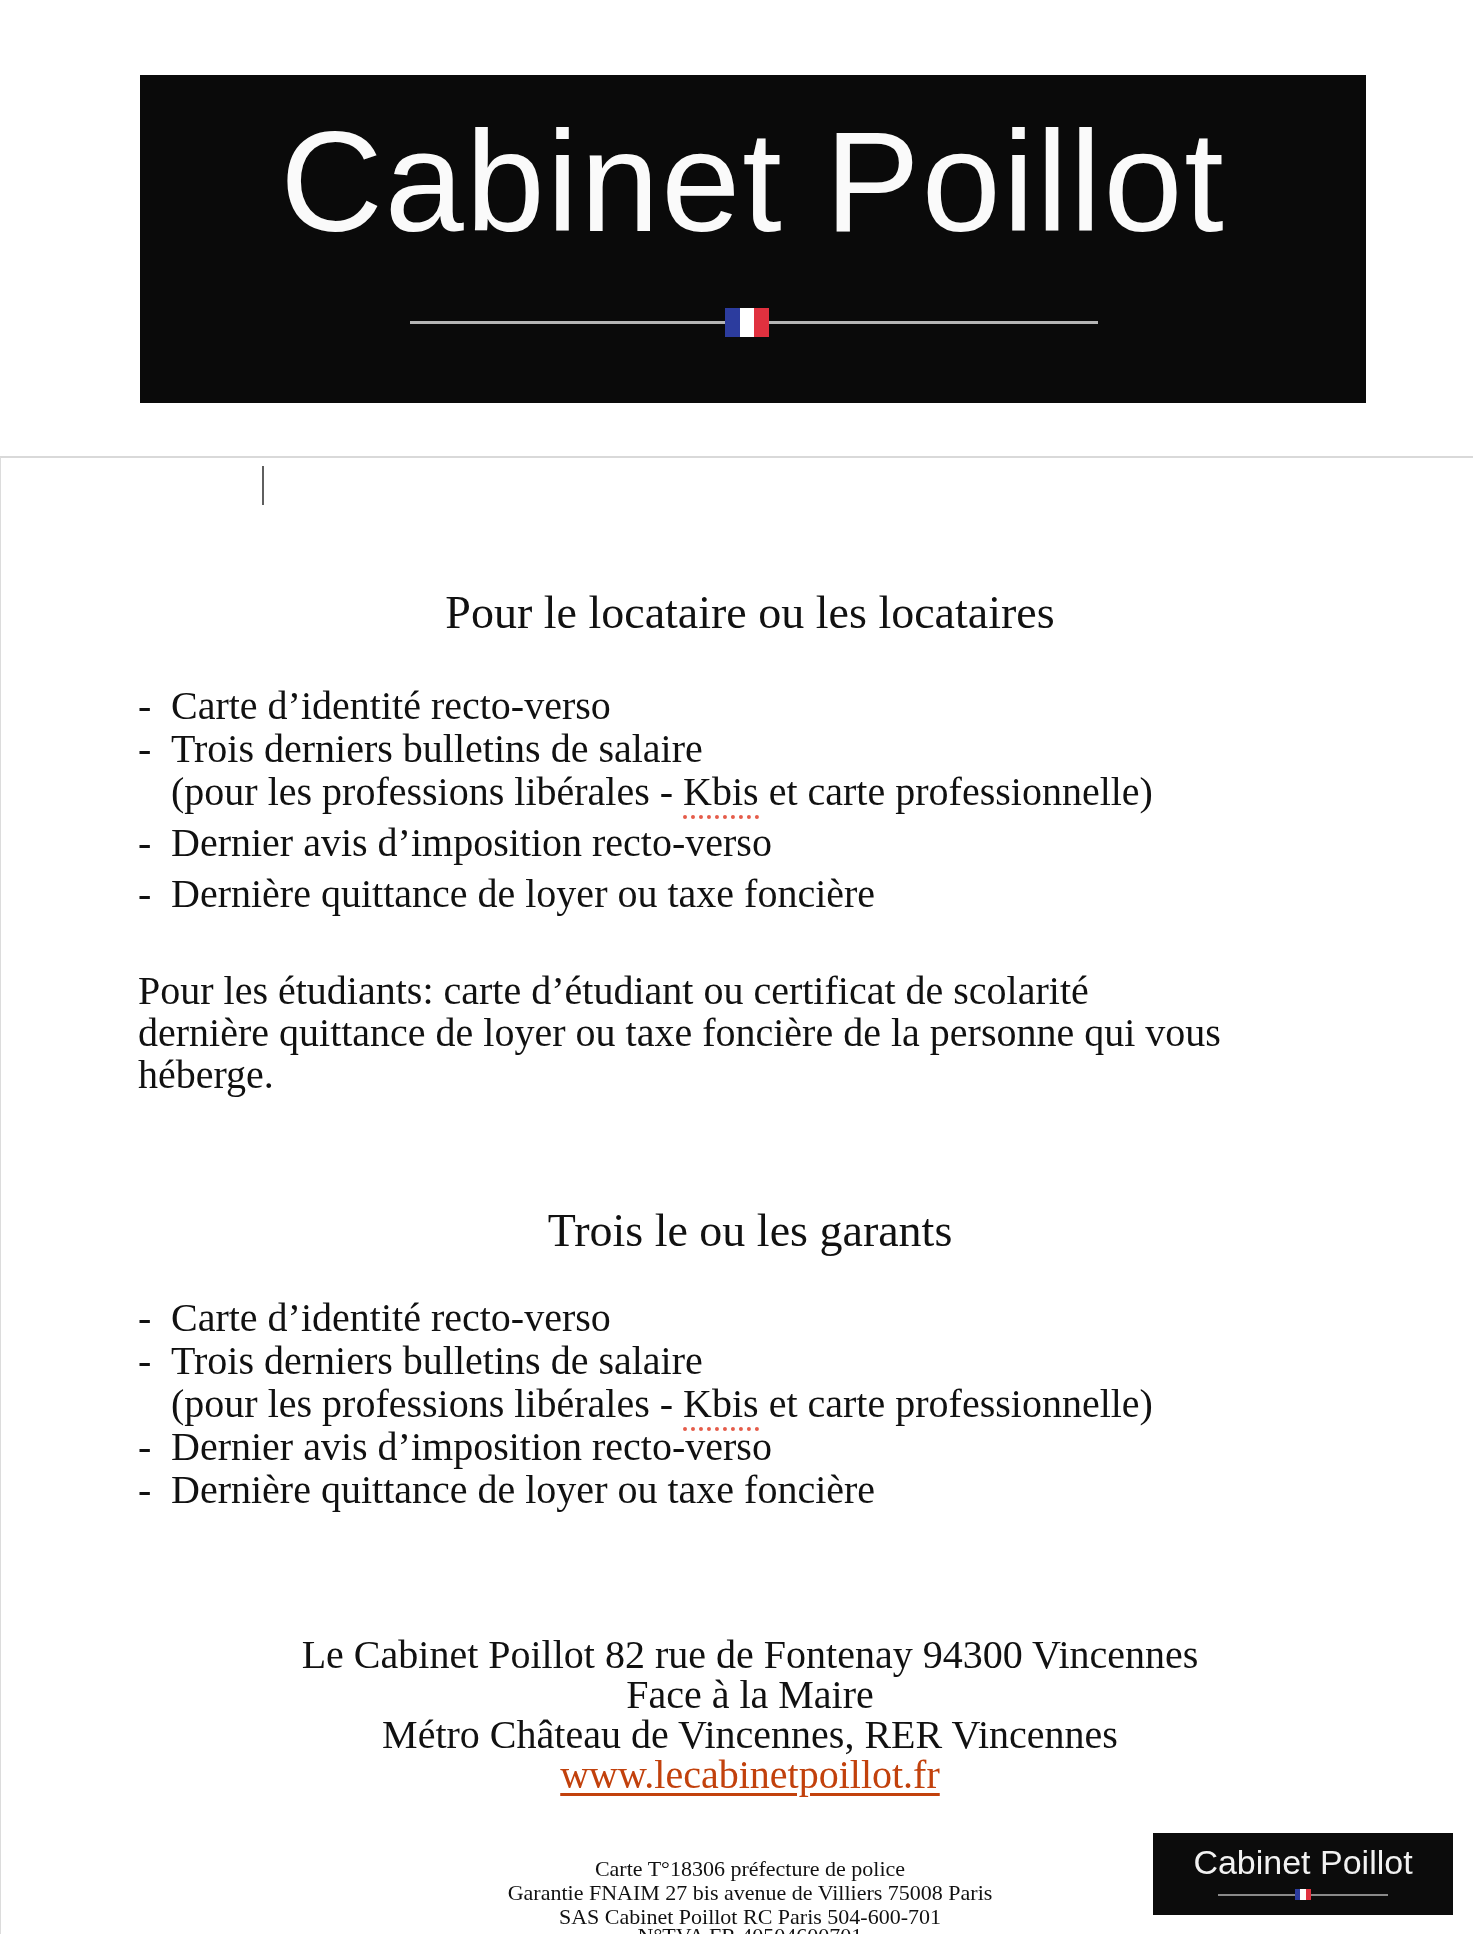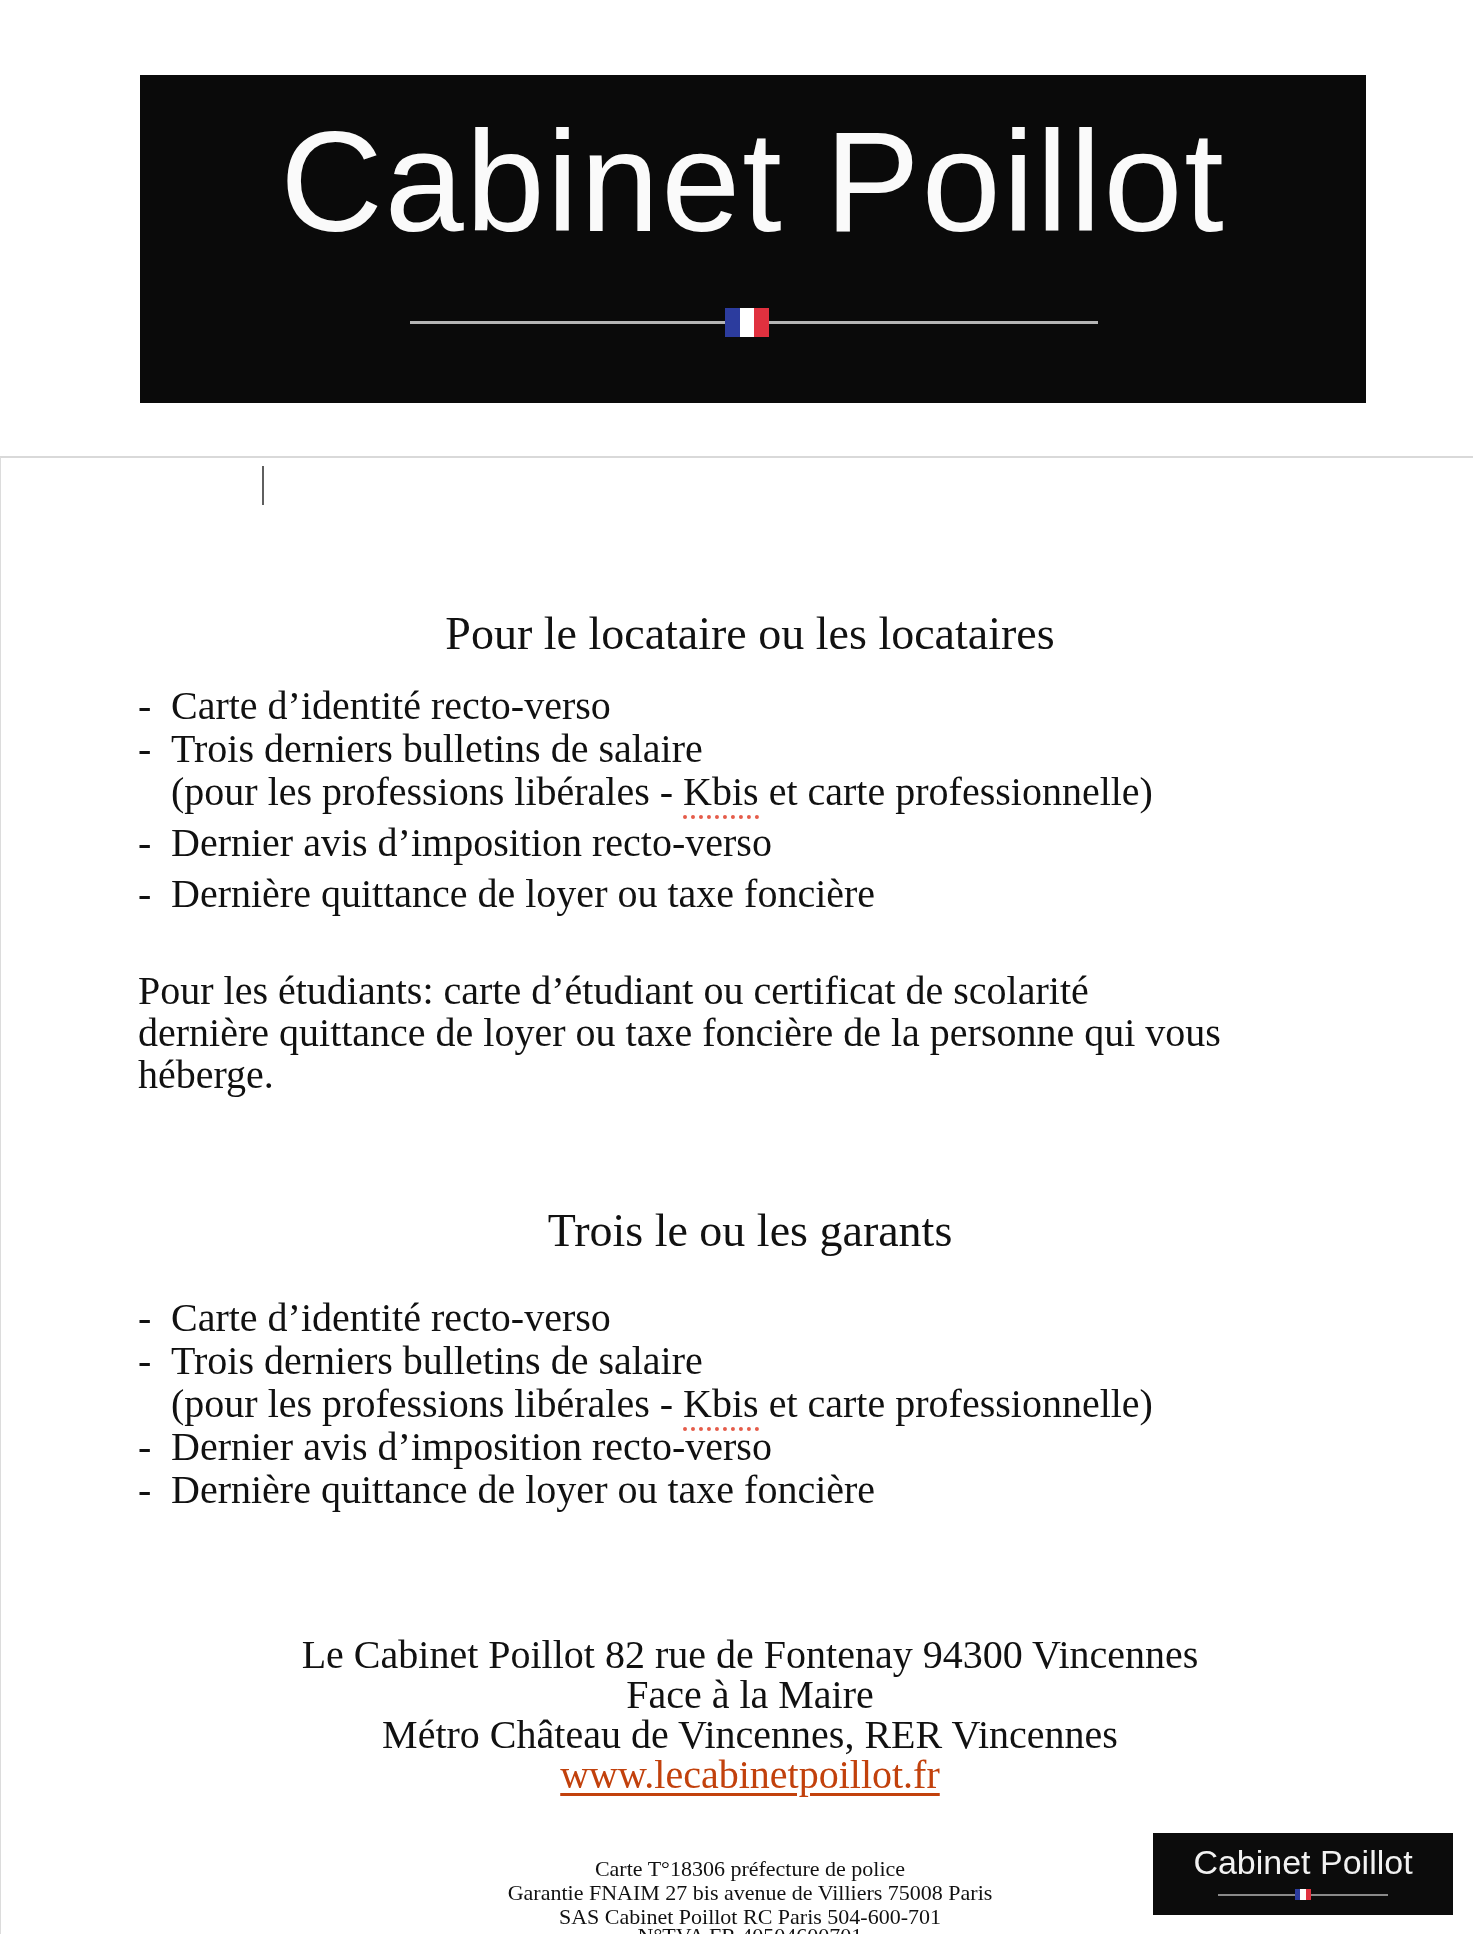--- a/index.html
+++ b/index.html
@@ -29,21 +29,21 @@
   
   .page{
     position:absolute;left:0;top:456px;width:1472px;height:1478px;
     border-top:2px solid #d9d9d9;border-left:1px solid #dcdcdc;
     background:#ffffff;
   }
   .cursor{position:absolute;left:261px;top:8px;width:2px;height:39px;background:#5f5f5f;}
   
   .block{position:absolute;left:137px;width:1224px;}
   .sec-title{margin:0;font-weight:normal;font-size:46px;line-height:1;text-align:center;white-space:nowrap;}
-  .t1{top:153px;}
+  .t1{top:132px;}
   .t2{top:750px;}
   .row{font-size:40px;line-height:43px;white-space:nowrap;}
   .dash{display:inline-block;width:33px;}
   .note{padding-left:33px;}
   .list1{top:226px;}
   .list1 .m1{margin-top:8px;}
   .list2{top:838px;}
   .kbis{border-bottom:4px dotted #e55c4a;padding-bottom:1px;margin-top:18px;}
   .para{top:488px;margin-top:24px;}
   .para .row{line-height:42px;}

